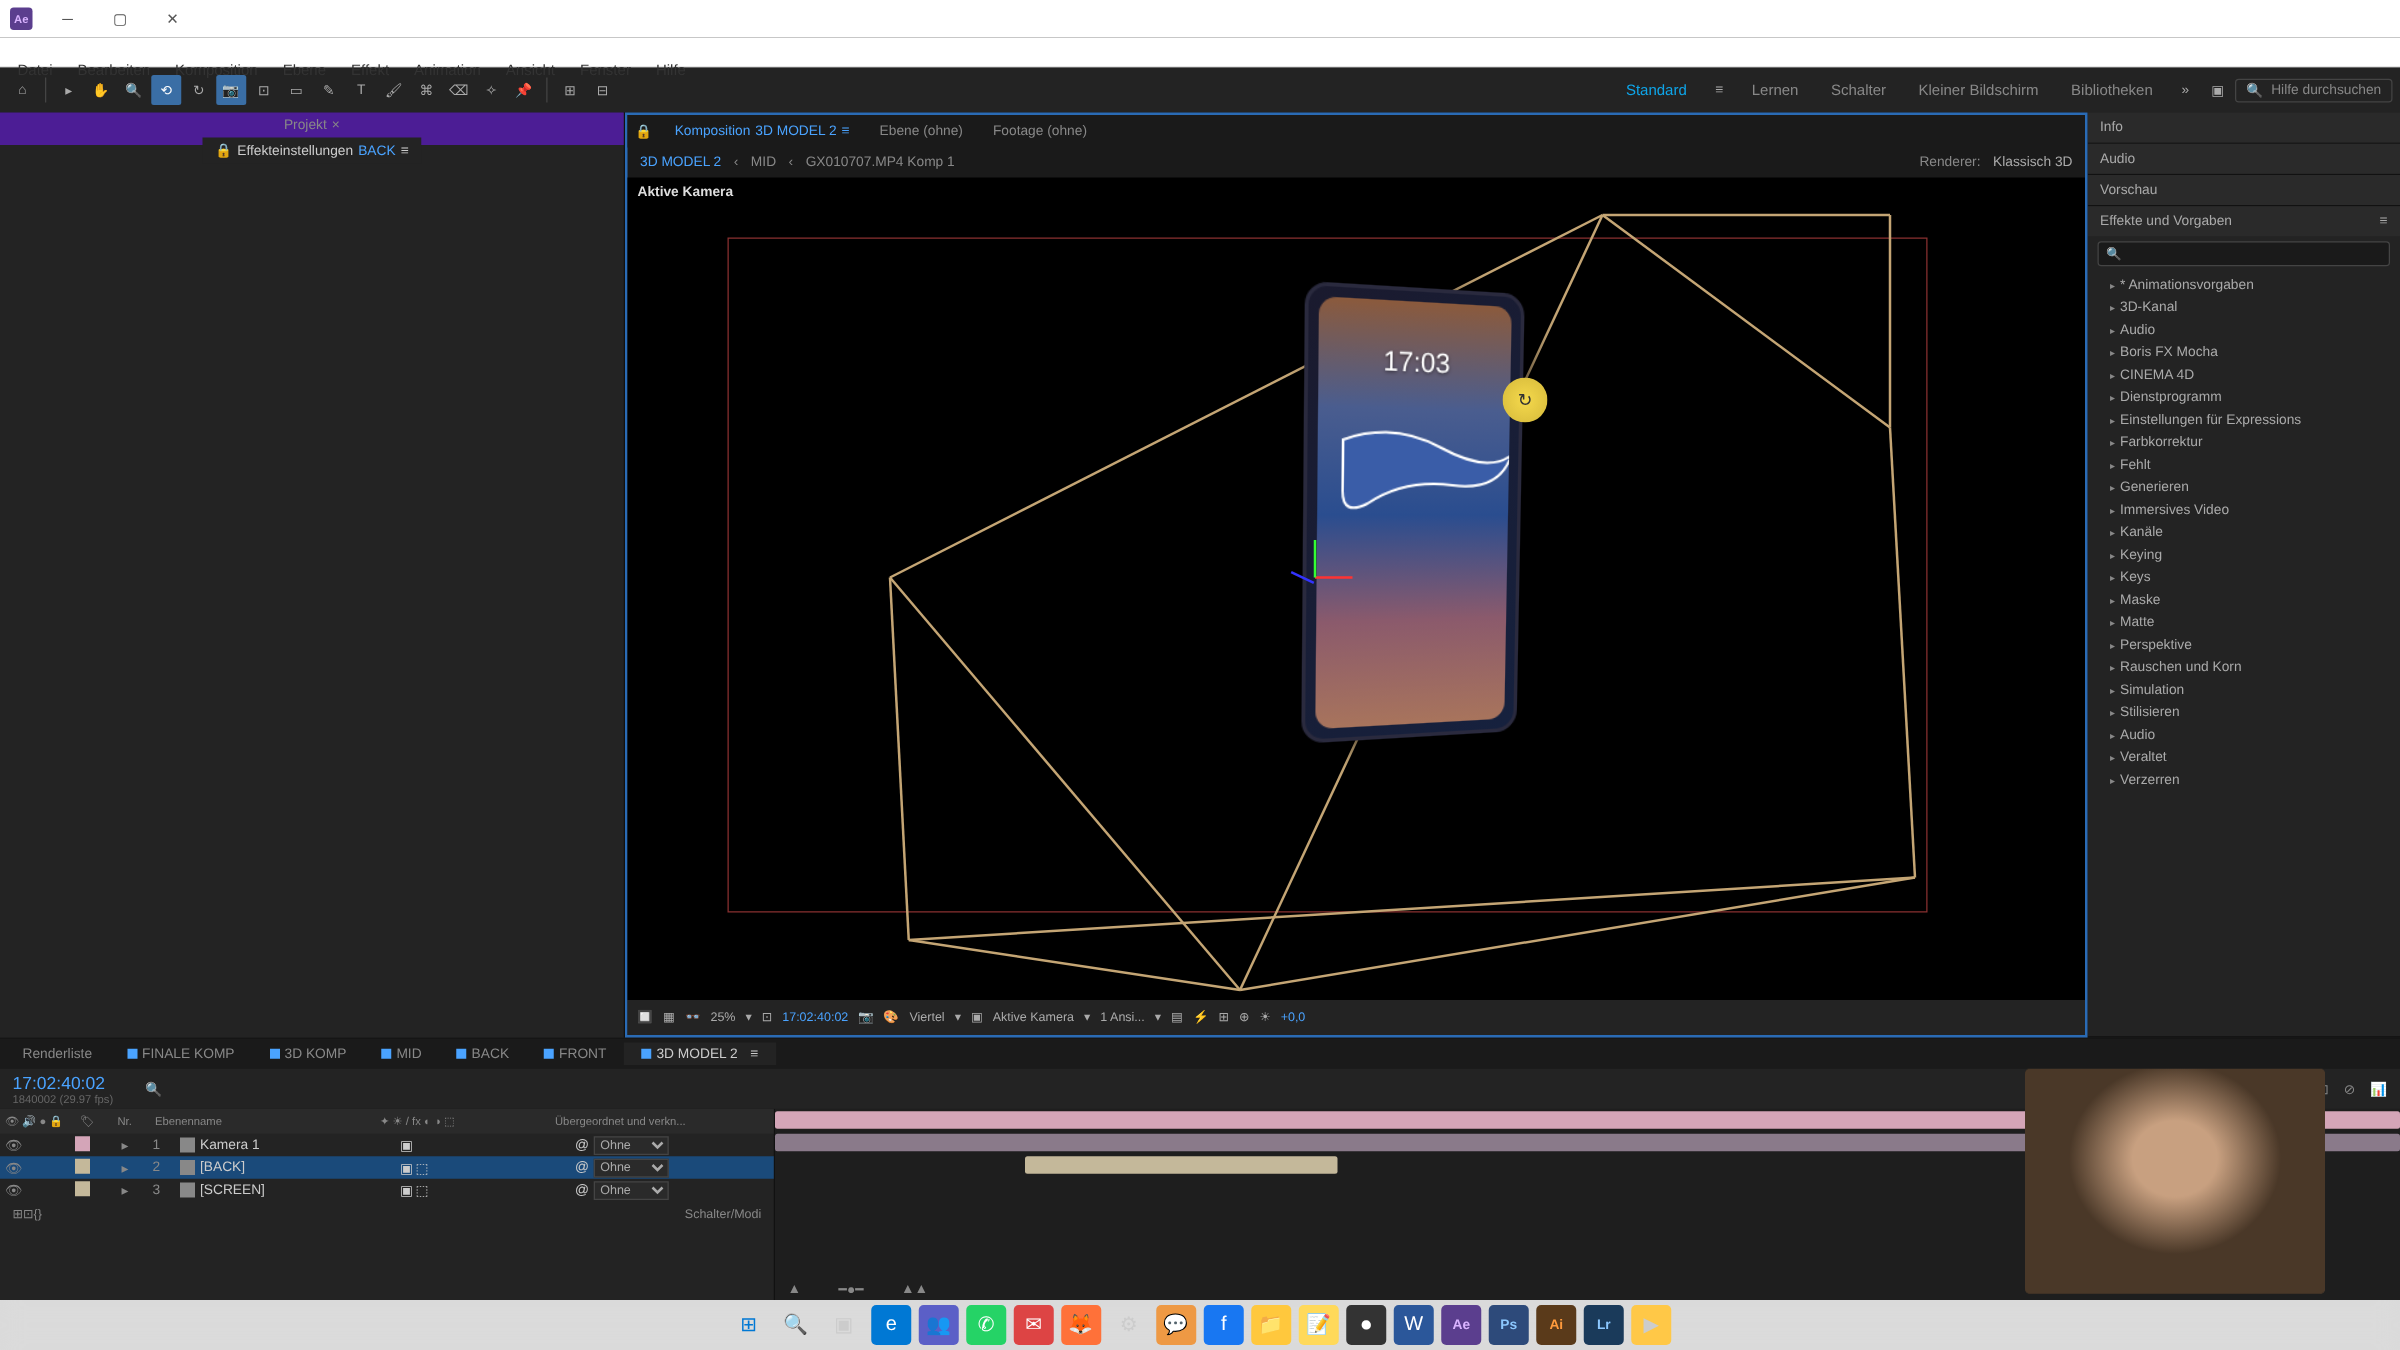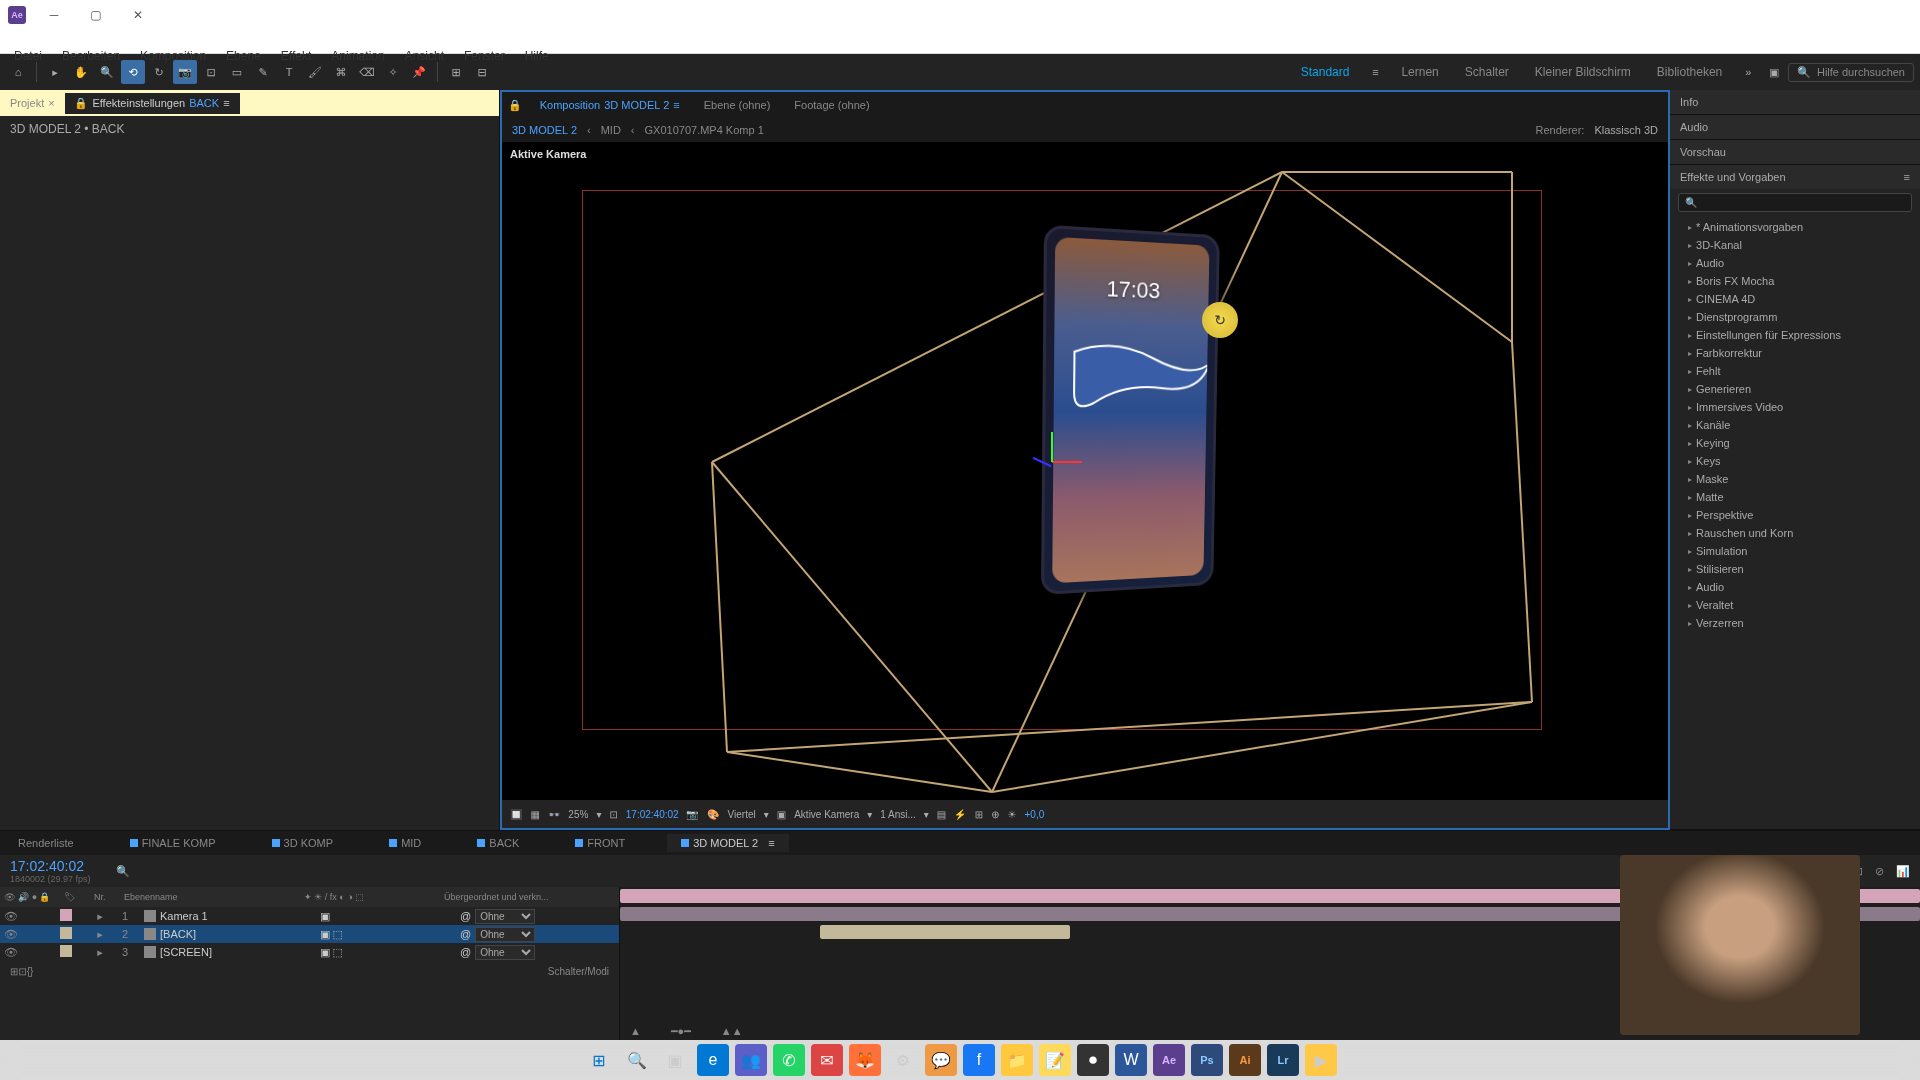--- a/index.html
+++ b/index.html
@@ -24,21 +24,21 @@
 .toolbar .spacer { flex: 1; }
 .toolbar .workspace { padding: 4px 12px; color: #888; font-size: 12px; }
 .toolbar .workspace.active { color: #0ea5e9; }
 .toolbar .search-box { display: flex; align-items: center; gap: 6px; padding: 2px 8px; color: #888; border: 1px solid #444; border-radius: 3px; }
 
 
 .main { display: flex; height: calc(100% - 90px - 210px - 40px); }
 
 
 .left-panel { width: 500px; background: #232323; border-right: 1px solid #111; display: flex; flex-direction: column; }
-.left-tabs { height: 26px; display: flex; align-items: center; background: #fef9c3; font-size: 11px; }
+.left-tabs { height: 26px; display: flex; align-items: center; background: #4c1d95; font-size: 11px; flex-direction: column; }
 .left-tabs .ptab { padding: 4px 10px; color: #888; display: flex; align-items: center; gap: 4px; }
 .left-tabs .ptab.active { background: #232323; color: #ccc; }
 .left-tabs .close-x { color: #888; }
 .left-breadcrumb { padding: 6px 10px; color: #aaa; font-size: 12px; }
 
 
 .comp-panel { flex: 1; background: #1a1a1a; border: 2px solid #2a6bb5; display: flex; flex-direction: column; position: relative; }
 .comp-tabs { height: 26px; display: flex; align-items: center; background: #1a1a1a; font-size: 11px; padding: 0 6px; gap: 12px; }
 .comp-tabs .ctab { color: #888; padding: 2px 6px; display: flex; align-items: center; gap: 4px; }
 .comp-tabs .ctab.active { color: #4aa3ff; }
@@ -72,21 +72,21 @@
 .right-panel { width: 250px; background: #232323; display: flex; flex-direction: column; }
 .right-section { border-bottom: 1px solid #111; }
 .right-header { padding: 6px 10px; background: #2a2a2a; color: #aaa; font-size: 11px; display: flex; justify-content: space-between; }
 .effects-search { margin: 4px 8px; padding: 3px 6px; background: #1a1a1a; border: 1px solid #444; border-radius: 3px; color: #888; font-size: 10px; display: flex; align-items: center; }
 .effects-tree { padding: 2px 0; overflow-y: auto; flex: 1; }
 .tree-item { padding: 3px 8px 3px 18px; color: #aaa; font-size: 11px; display: flex; align-items: center; gap: 4px; cursor: pointer; }
 .tree-item .chev { color: #888; font-size: 8px; }
 
 
 .timeline { height: 210px; background: #232323; border-top: 1px solid #111; display: flex; flex-direction: column; }
-.tl-tabs { height: 24px; display: flex; align-items: center; background: #1a1a1a; font-size: 11px; padding: 0 4px; gap: 28px; }
+.tl-tabs { height: 24px; display: flex; align-items: center; background: #1a1a1a; font-size: 11px; padding: 0 4px; }
 .tl-tabs .tltab { padding: 3px 14px; color: #888; display: flex; align-items: center; gap: 4px; }
 .tl-tabs .tltab.active { background: #232323; color: #ccc; }
 .tl-tabs .tltab-ind { width: 8px; height: 8px; background: #4aa3ff; }
 .tl-header { height: 32px; display: flex; align-items: center; padding: 0 10px; }
 .tl-time { color: #4aa3ff; font-size: 14px; }
 .tl-time-sub { color: #666; font-size: 9px; }
 .tl-search { margin-left: 20px; width: 200px; padding: 2px 6px; color: #888; display: flex; align-items: center; }
 .tl-tools { margin-left: auto; display: flex; gap: 12px; color: #888; }
 
 .tl-body { display: flex; flex: 1; overflow: hidden; }
@@ -189,21 +189,20 @@
         <span>Projekt</span>
         <span class="close-x">×</span>
       </div>
       <div class="ptab active">
         <span>🔒</span>
         <span>Effekteinstellungen</span>
         <span style="color:#4aa3ff">BACK</span>
         <span>≡</span>
       </div>
     </div>
-    <div class="left-breadcrumb">3D MODEL 2 • BACK</div>
   </div>
 
   <div class="comp-panel">
     <div class="comp-tabs">
       <span class="lock-icon">🔒</span>
       <div class="ctab active">
         <span>Komposition</span>
         <span style="color:#4aa3ff">3D MODEL 2</span>
         <span>≡</span>
       </div>

